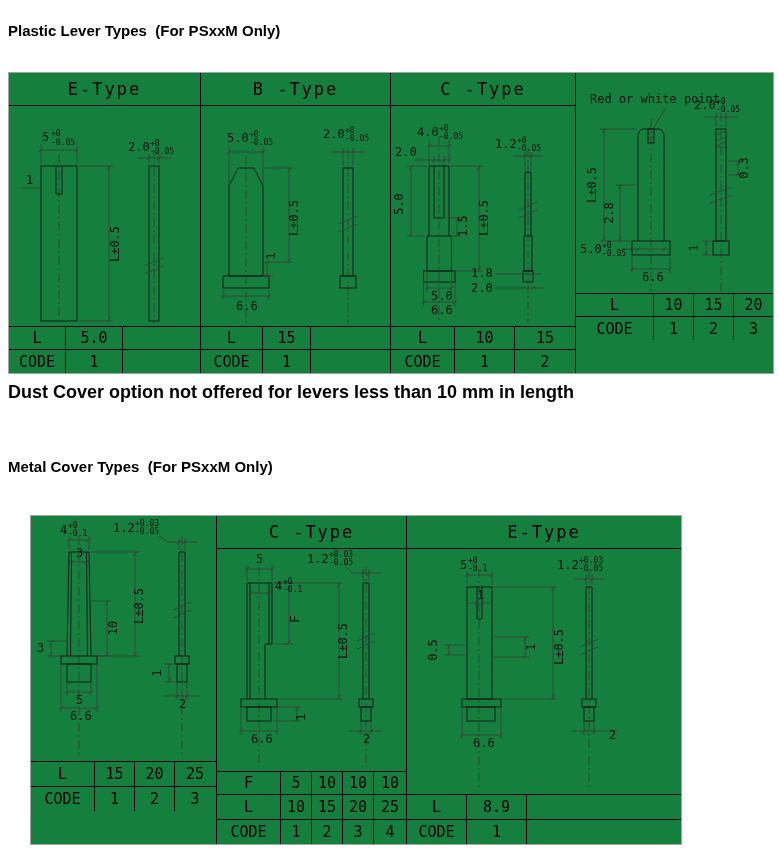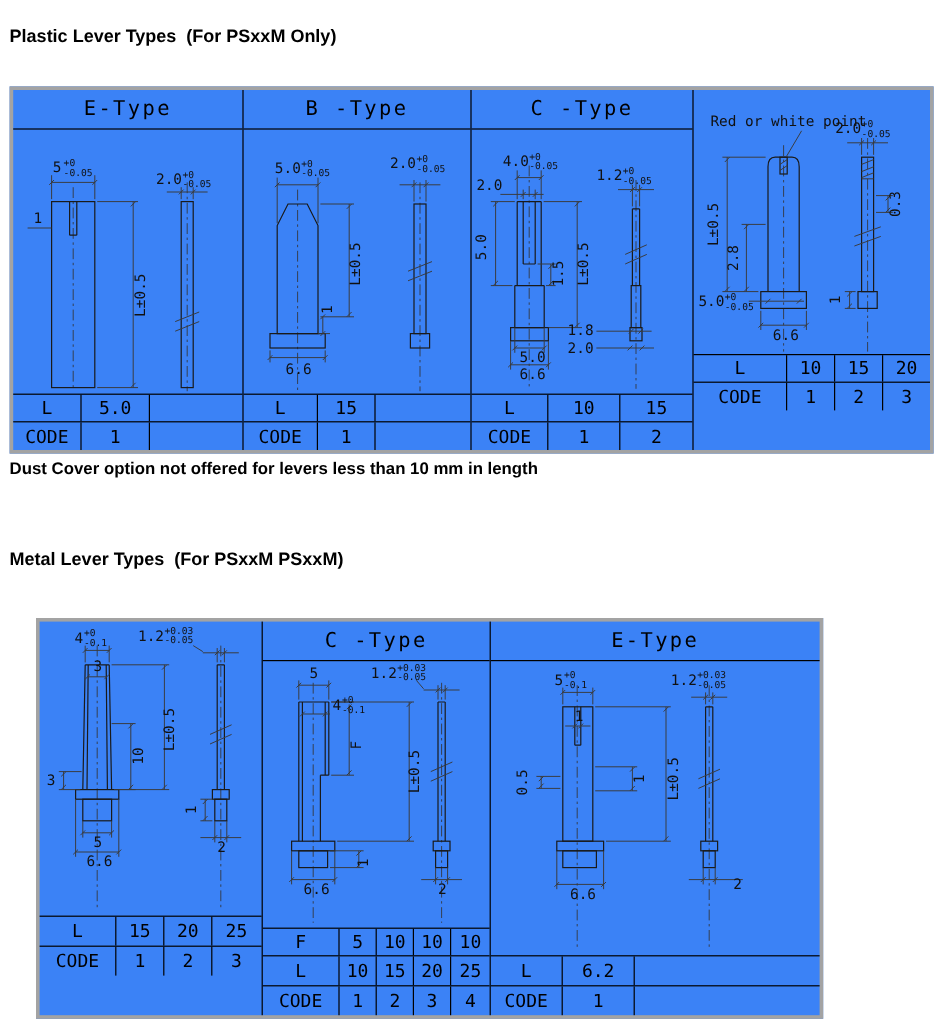--- a/index.html
+++ b/index.html
@@ -1,19 +1,19 @@
 <!DOCTYPE html>
 <html><head>
 <meta charset="utf-8">
 <style>
   *{box-sizing:border-box;margin:0;padding:0}
   html,body{background:#fff}
   body{width:779px;height:852px;position:relative;font-family:"Liberation Sans",sans-serif;color:#000;overflow:hidden}
   .heading{position:absolute;left:8px;font-size:15px;font-weight:bold;white-space:pre}
-  .bigtable{position:absolute;border:3px solid #a3a3a3;display:flex;background:#3b82f6}
+  .bigtable{position:absolute;border:1px solid #a3a3a3;display:flex;background:#15803d}
   .col{display:flex;flex-direction:column}
   .col+.col{border-left:1px solid #000}
   .ctitle{border-bottom:1px solid #000;display:flex;align-items:center;justify-content:center;
           font-family:"DejaVu Sans Mono",monospace;font-size:17px;letter-spacing:2px;height:33px}
   .draw{position:relative}
   .draw svg{display:block}
   .mrow{display:flex;border-top:1px solid #000}
   .h23{height:23px}.h24{height:24px}.h25{height:25px}
   .mc{border-right:1px solid #000;display:flex;align-items:center;justify-content:center;
       font-family:"DejaVu Sans Mono",monospace;font-size:15px}
@@ -228,23 +228,23 @@
     </div>
     <div class="mrow h24">
       <div class="mc" style="width:78px">CODE</div>
       <div class="mc" style="width:40px">1</div>
       <div class="mc" style="width:40px">2</div>
       <div class="mc last" style="width:39px">3</div>
     </div>
   </div>
 </div>
 
-<div class="heading" style="top:382px;font-size:14px">Dust Cover option not offered for levers less than 10 mm in length</div>
-
-<div class="heading" style="top:458px">Metal Lever Types  (For PSxxM PSxxM)</div>
+<div class="heading" style="top:382px;font-size:18px">Dust Cover option not offered for levers less than 10 mm in length</div>
+
+<div class="heading" style="top:458px">Metal Cover Types  (For PSxxM Only)</div>
 
 <div class="bigtable" style="left:30px;top:515px">
 
   <div class="col" style="width:185px">
     <div class="draw" style="height:245px">
       <svg width="184" height="245" viewBox="0 0 184 245">
         <g>
             <path class="cl" d="M48,20 V240 M151,20 V240"></path>
           </g>
         <g>
@@ -403,21 +403,21 @@
         <text x="156" y="98" transform="rotate(-90 156 98)" text-anchor="middle">L±0.5</text>
         <text x="66" y="198">6.6</text>
         <text x="150" y="20">1.2</text>
         <text class="tol" x="172" y="14">+0.03</text>
         <text class="tol" x="172" y="22">-0.05</text>
         <text x="202" y="190">2</text>
       </svg>
     </div>
     <div class="mrow h25">
       <div class="mc" style="width:60px">L</div>
-      <div class="mc" style="width:60px">6.2</div>
+      <div class="mc" style="width:60px">8.9</div>
       <div class="mc fill"></div>
     </div>
     <div class="mrow h25">
       <div class="mc" style="width:60px">CODE</div>
       <div class="mc" style="width:60px">1</div>
       <div class="mc fill"></div>
     </div>
   </div>
 </div>
 

